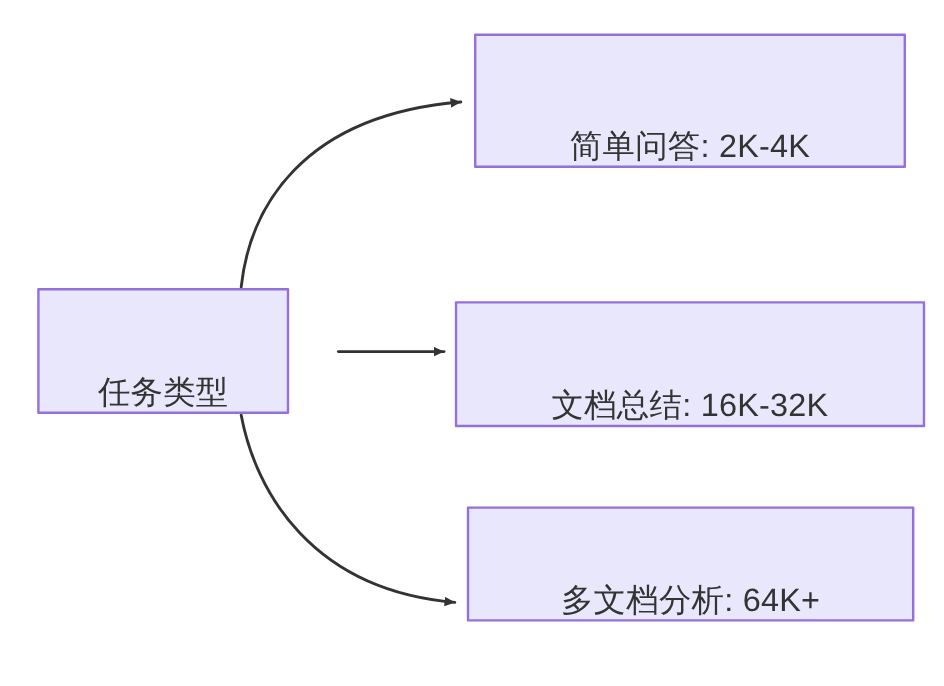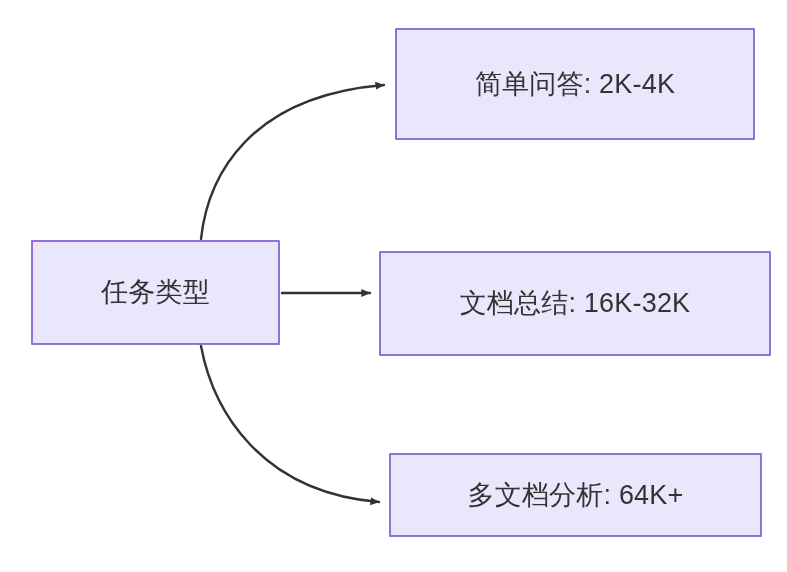--- a/index.html
+++ b/index.html
@@ -28,54 +28,54 @@
     height: 572px;
     pointer-events: none;
   }
   .node {
     position: absolute;
     box-sizing: border-box;
     background: #e9e7fb;
     border: 2.5px solid #9370db;
     border-radius: 1px;
     display: flex;
-    align-items: center;
+    align-items: flex-end;
     justify-content: center;
     text-align: center;
   }
   .node-label {
     color: #333333;
     font-size: 27px;
     line-height: 1.2;
     letter-spacing: 0.2px;
     white-space: nowrap;
   }
   #node-root {
     left: 31px;
     top: 240px;
-    width: 249px;
+    width: 210px;
     height: 105px;
   }
   #node-simple-qa {
     left: 395px;
     top: 28px;
     width: 360px;
     height: 112px;
   }
   #node-doc-summary {
     left: 379px;
     top: 251px;
     width: 392px;
     height: 105px;
   }
   #node-multi-doc {
     left: 389px;
-    top: 453px;
+    top: 422px;
     width: 373px;
-    height: 84px;
+    height: 96px;
   }
 </style>
 </head>
 <body>
 
 <div id="diagram-root">
 
   <svg id="edge-layer" viewBox="0 0 787 572" width="787" height="572">
     <defs>
       <marker id="arrowhead" markerWidth="9" markerHeight="8" refX="8.6" refY="4" orient="auto" markerUnits="userSpaceOnUse">

